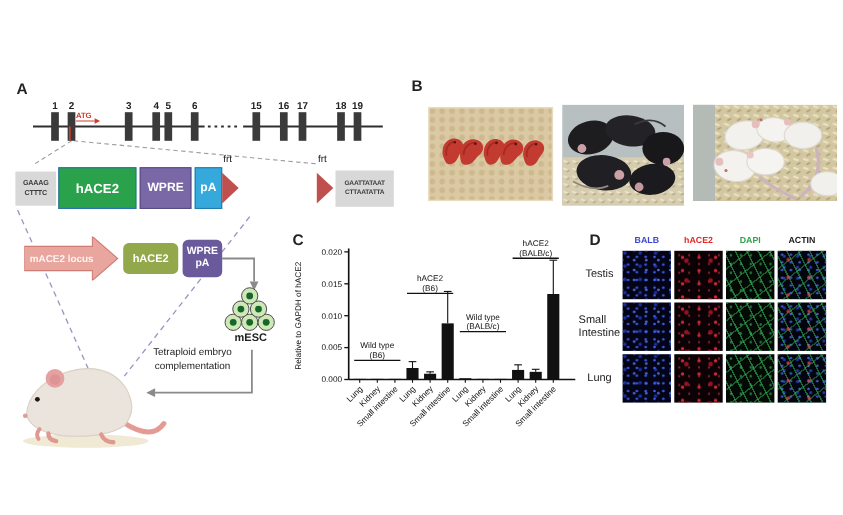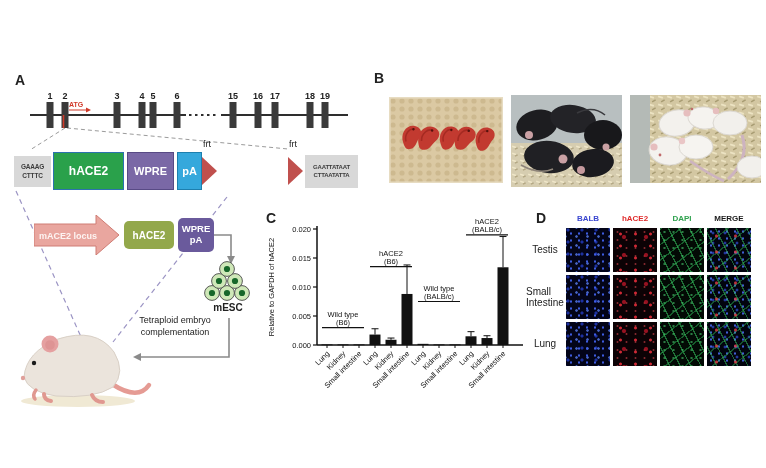--- a/index.html
+++ b/index.html
@@ -155,21 +155,21 @@
     <div class="cbox" style="left: 113px; top: 0px; width: 47px; height: 38px; font-size: 11px; border: 1px solid rgb(88, 74, 133); background: rgb(122, 104, 166);">WPRE</div>
     <div class="cbox" style="left: 163px; top: 0px; width: 25px; height: 38px; font-size: 11px; border: 1px solid rgb(29, 127, 174); background: rgb(53, 168, 220);">pA</div>
     <div class="tri" style="left: 188px; top: 5px; border-left-color: rgb(192, 80, 77);"></div>
     <div class="tri" style="left: 274px; top: 5px; border-left-color: rgb(192, 80, 77);"></div>
     <div class="seqbox" style="left:291px;top:3px;width:53px;height:33px;font-size:6px;">
       <span>GAATTATAAT</span>
       <span>CTTAATATTA</span>
     </div>
   </div>
 
-  <div class="abs" style="left:34px;top:215px;width:200px;height:40px;">
+  <div class="abs" style="left:22px;top:215px;width:200px;height:40px;">
     <svg width="102" height="40" style="position:absolute;left:0;top:0;">
       <polygon points="0,9 62,9 62,0 85,20 62,40 62,31 0,31" fill="#e9a69f" stroke="#cf7d74" stroke-width="1"></polygon>
       <text x="34" y="23.5" text-anchor="middle" font-size="9" font-weight="bold" fill="#fdf4f2">mACE2 locus</text>
     </svg>
     <div class="rbox" style="left: 90px; top: 6px; width: 50px; height: 28px; font-size: 10px; background: rgb(147, 168, 75);">hACE2</div>
     <div class="rbox" style="left: 144px; top: 3px; width: 36px; height: 34px; font-size: 9.5px; line-height: 1.15; background: rgb(106, 90, 156);">
       <span>WPRE</span>
       <span>pA</span>
     </div>
   </div>
@@ -334,21 +334,21 @@
       <text x="227" y="18.80000000000001" text-anchor="middle" font-size="7.5" fill="#111">hACE2</text>
       <text x="227" y="27.30000000000001" text-anchor="middle" font-size="7.5" fill="#111">(BALB/c)</text>
       <line x1="206" y1="29.80000000000001" x2="248" y2="29.80000000000001" stroke="#111" stroke-width="1.2"></line>
     </svg>
 
   <div class="plabel" style="left:536px;top:210px;">D</div>
   <div class="dhead" style="left:566px;top:214px;">
       <div class="dcol" style="color: rgb(58, 70, 208);">BALB</div>
       <div class="dcol" style="color: rgb(224, 42, 42);">hACE2</div>
       <div class="dcol" style="color: rgb(47, 162, 78);">DAPI</div>
-      <div class="dcol" style="color: rgb(26, 26, 26);">MERGE</div>
+      <div class="dcol" style="color: rgb(26, 26, 26);">ACTIN</div>
     </div>
   <div class="abs" style="left:526px;top:228px;width:38px;">
       <div class="drow">Testis</div>
       <div class="drow">Small Intestine</div>
       <div class="drow">Lung</div>
     </div>
   <div class="dgrid" style="left:566px;top:228px;">
       <div class="cellD cell-dapi"></div>
       <div class="cellD cell-red"></div>
       <div class="cellD cell-green"></div>

